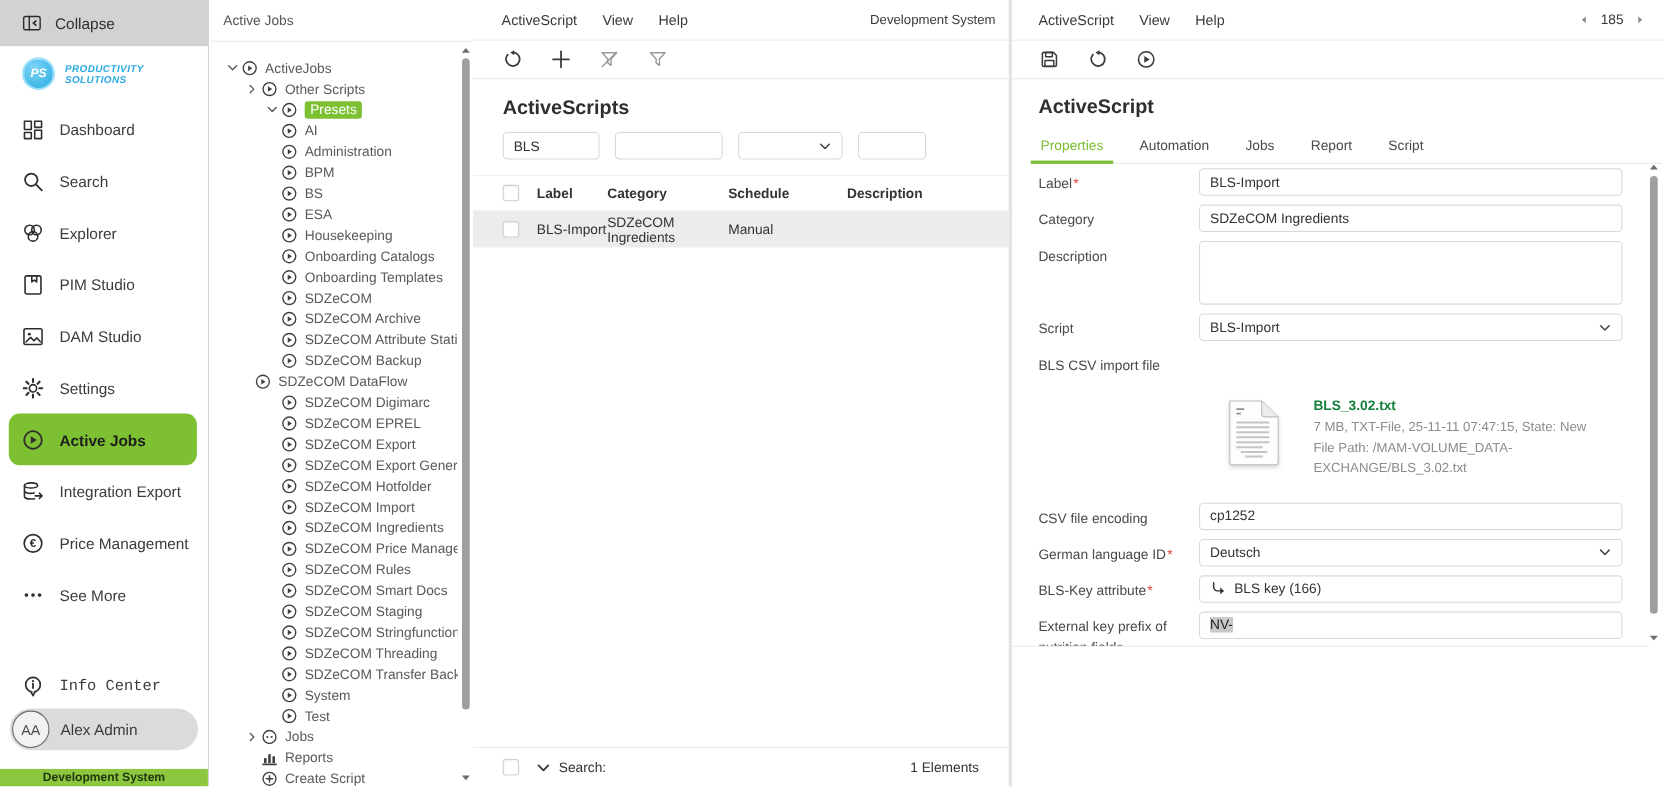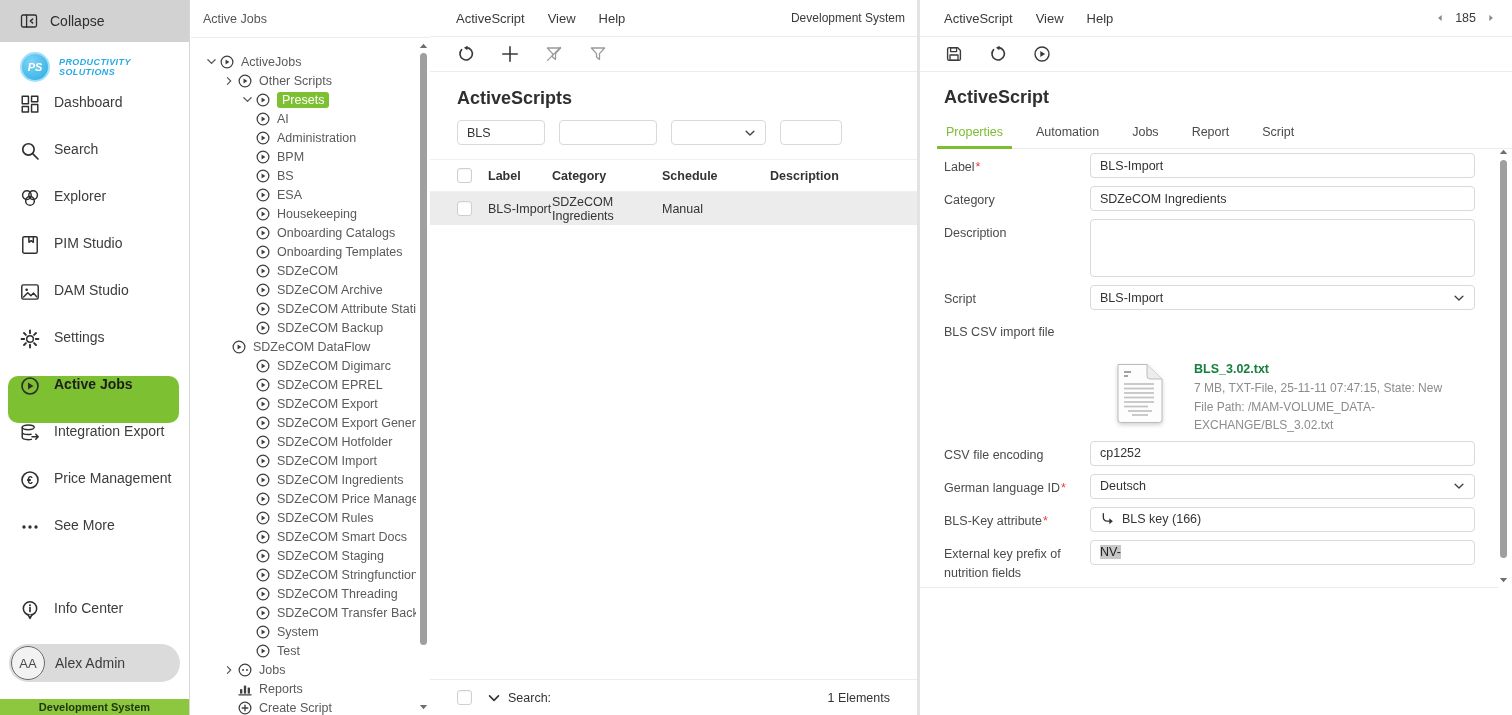--- a/index.html
+++ b/index.html
@@ -15,26 +15,26 @@
   .collapse-header { height:42px; background:#d2d2d2; display:flex; align-items:center;
     gap:12px; padding-left:20px; font-size:14px; color:#2e2e2e; cursor:pointer; }
   .logo { position:absolute; top:52px; left:20px; display:flex; align-items:center; gap:9px; }
   .logo-circle { width:30px; height:30px; border-radius:50%;
     background:radial-gradient(circle at 35% 30%, #7fd4f6, #29abe2);
     border:2px solid #9fe0fb; color:#fff; font-weight:bold; font-style:italic;
     font-size:11px; display:flex; align-items:center; justify-content:center; }
   .logo-text { display:flex; flex-direction:column; color:#29abe2; font-weight:bold;
     font-style:italic; font-size:9px; letter-spacing:.4px; line-height:1.15; }
   nav.sidebar-nav { position:absolute; top:94px; left:0; right:0; }
-  .nav-item { height:47px; display:flex; gap:14px; padding-left:20px;
+  .nav-item { height:47px; display:flex; align-items:center; gap:14px; padding-left:20px;
     font-size:14px; color:#3c3c3c; cursor:pointer; }
   .nav-item .icon { width:20px; height:20px; color:#2e2e2e; }
   .nav-item.active { background:#7dc032; border-radius:10px; margin:0 10px 0 8px;
     padding-left:12px; font-weight:bold; color:#1e1e1e; }
-  .info-row { position:absolute; top:600px; left:0; right:12px; }
+  .info-row { position:absolute; top:600px; left:0; right:12px;font-family:Liberation Mono, monospace; }
   .user-pill { position:absolute; top:644px; left:9px; width:171px; height:38px;
     background:#dbdbdb; border-radius:19px; display:flex; align-items:center; gap:10px;
     padding-left:2px; font-size:14px; color:#3c3c3c; cursor:pointer; }
   .avatar { width:34px; height:34px; border-radius:50%; background:#f2f2f2;
     border:1px solid #6a6a6a; display:flex; align-items:center; justify-content:center;
     font-size:13px; color:#4a4a4a; }
   .env-bar { position:absolute; top:699px; left:0; right:0; height:16px; background:#8dc63f;
     display:flex; align-items:center; justify-content:center; font-size:11px;
     font-weight:bold; color:#20380d; }
 
@@ -910,21 +910,21 @@
                 <line x1="18" y1="53" x2="34" y2="53"></line>
               </g>
             </svg>
           </span>
         <div class="file-meta">
           <div class="file-name">BLS_3.02.txt</div>
           <div>7 MB, TXT-File, 25-11-11 07:47:15, State: New</div>
           <div>File Path: /MAM-VOLUME_DATA-EXCHANGE/BLS_3.02.txt</div>
         </div>
       </div>
-      <div class="frow" style="margin-top:6px">
+      <div class="frow" style="margin-top:22px">
         <span class="flabel">CSV file encoding</span>
         <div class="fctrl">
             <input class="tinput" value="cp1252" style="">
           </div>
       </div>
       <div class="frow">
         <span class="flabel req">German language ID</span>
         <div class="fctrl">
           <div class="selectbox tinput">
             <span>Deutsch</span>

